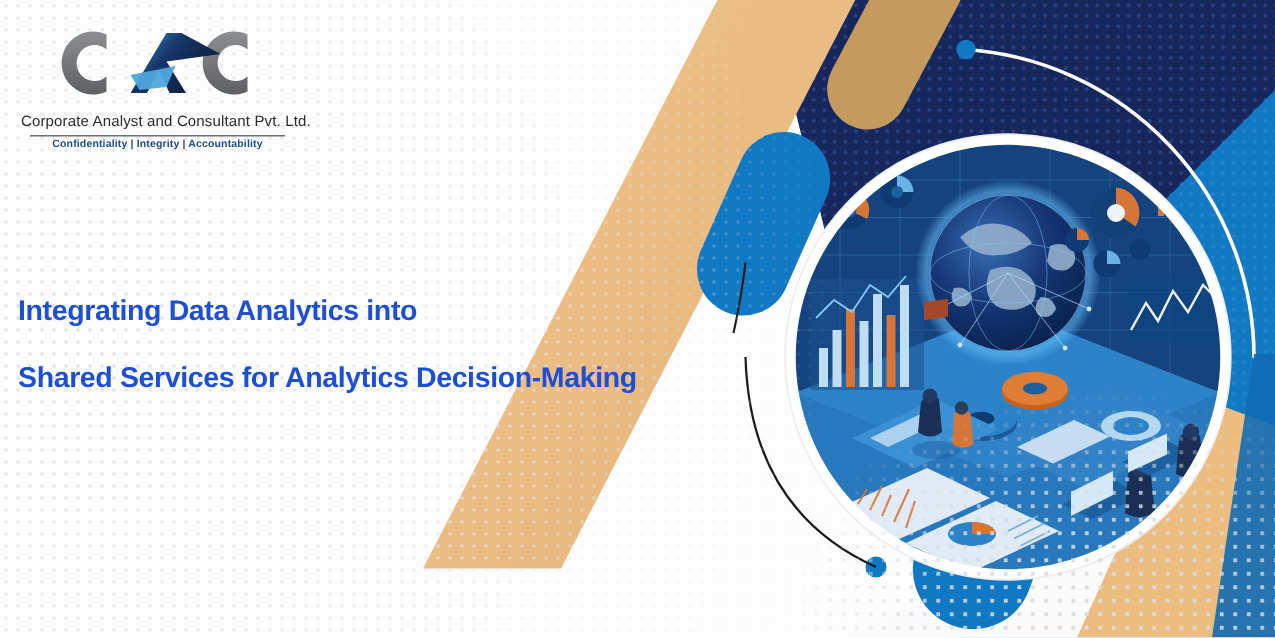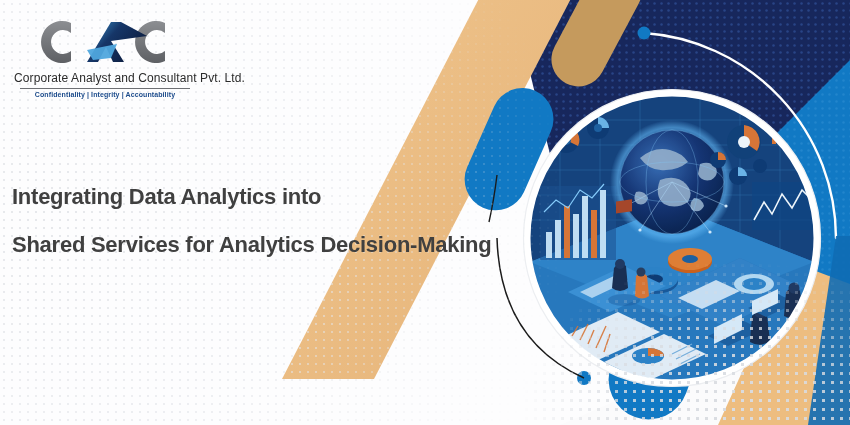--- a/index.html
+++ b/index.html
@@ -36,44 +36,45 @@
 
   
   #logo-block {
     position:absolute; left:14px; top:14px;
     width:182px; height:92px;
     z-index:40;
     text-align:center;
   }
   #logo-mark { display:block; margin:0 auto; }
   .logo-tag {
-    font-size:12px; color:#2b2b2b; letter-spacing:.1px;
-    white-space:nowrap; margin-top:1px;
+    font-size:10px; color:#2b2b2b; letter-spacing:.1px;
+    white-space:nowrap; margin-top:6px;
     font-family:"Liberation Sans", sans-serif;
   }
   .logo-rule { height:1px; background:#6d6f73; margin:2.5px 6px 2.5px; }
   .logo-sub {
     font-size:7px; color:#1c4b8b; font-weight:bold;
     letter-spacing:.1px; white-space:nowrap;
   }
 
   
   #headline {
     position:absolute; left:12px; top:186px;
     width:480px; z-index:40;
   }
   #headline .hl {
     display:block;
-    font-size:22px;
+    font-size:19px;
     font-weight:bold;
-    color:#404040;
+    color:#1d4ed8;
     letter-spacing:-0.25px;
     line-height:1.0;
     white-space:nowrap;
     font-family:"Liberation Sans", sans-serif;
+    margin-top:12px;
   }
   #headline .hl.l1 { margin-bottom:26px; }
 </style>
 </head>
 <body>
 
 <div id="banner">
 
   <svg class="art" width="850" height="425" viewBox="0 0 850 425">
     <defs>

